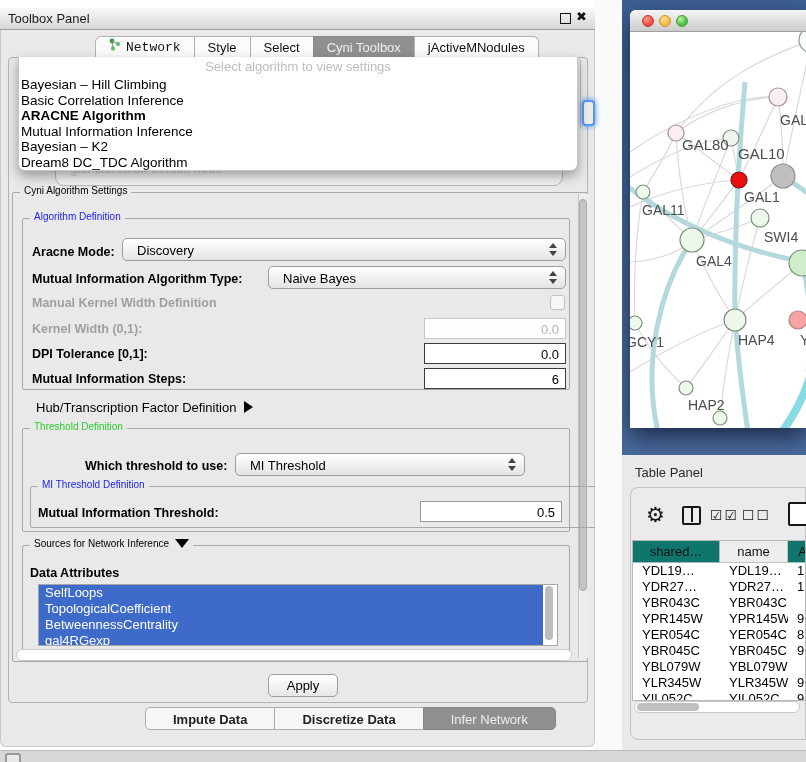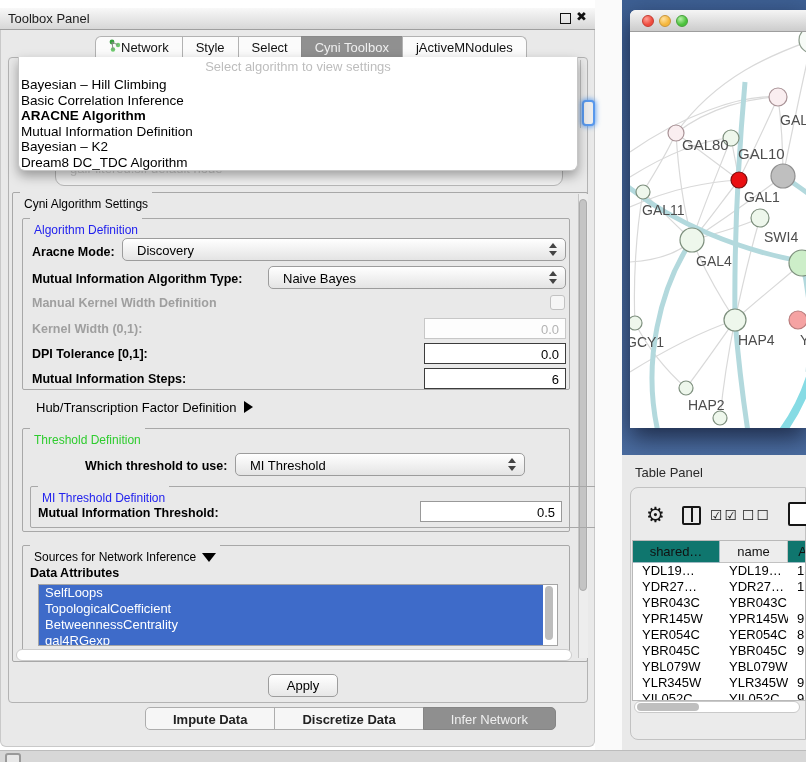--- a/index.html
+++ b/index.html
@@ -8,38 +8,38 @@
   .abs{position:absolute;}
   
   .cp{left:0;top:8px;width:595px;height:739px;background:#e9e9e9;border:1px solid #c9c9c9;border-top:none;border-radius:0 0 6px 6px;box-sizing:border-box;}
   .cp-titlebar{left:0;top:8px;width:595px;height:22px;background:linear-gradient(#f8f8f8,#d7d7d7);border-bottom:1px solid #9f9f9f;box-sizing:border-box;}
   .cp-title{left:8px;top:11px;font-size:13px;color:#1c1c1c;}
   .float-box{left:560px;top:13px;width:9px;height:9px;border:1.6px solid #111;background:transparent;}
   .close-x{left:576px;top:9px;font-size:13px;font-weight:bold;color:#111;}
   
   .tabrow{left:95px;top:36px;height:22px;display:flex;}
   .tab{height:22px;line-height:22px;padding:0 13px;font-size:13px;color:#111;background:#fbfbfb;border:1px solid #b2b2b2;border-bottom:none;margin-right:-1px;box-sizing:border-box;white-space:nowrap;}
-  .tab.first{border-radius:6px 0 0 0;display:flex;align-items:center;}
+  .tab.first{border-radius:6px 0 0 0;display:flex;align-items:center;gap:5px;font-family:Liberation Mono, monospace;}
   .tab.last{border-radius:0 6px 0 0;}
   .tab.sel{background:#909090;color:#efefef;border-color:#8a8a8a;}
   
   .inner-panel{left:8px;top:57px;width:580px;height:646px;background:#e9e9e9;border:1px solid #b3b3b3;border-radius:4px;box-sizing:border-box;}
   
   .ghost-combo{left:55px;top:152px;width:508px;height:34px;border:1px solid #b7b7b7;border-radius:9px;background:#f2f2f2;z-index:4;box-sizing:border-box;}
   .ghost-combo span{position:absolute;left:14px;top:8px;font-size:13px;color:#cbcbcb;}
   .vline{left:580px;top:60px;width:1px;height:68px;background:#bdbdbd;z-index:5;}
   .focus-btn{left:582px;top:100px;width:13px;height:26px;border-radius:4px;background:#ececec;border:2px solid #5898ec;box-shadow:0 0 5px 1px rgba(80,150,240,.85);box-sizing:border-box;z-index:5;}
   
   .dropdown{left:18px;top:57px;width:560px;height:114px;background:#ffffff;border:1px solid #c6c6c6;border-top:none;border-radius:0 0 7px 7px;box-shadow:0 5px 12px rgba(0,0,0,.35);z-index:20;box-sizing:border-box;overflow:hidden;}
   .dd-placeholder{height:20px;line-height:20px;text-align:center;color:#bdbdbd;font-size:13px;}
   .dd-item{height:15.5px;line-height:15.5px;padding-left:2px;font-size:13.5px;color:#000;white-space:nowrap;}
   .dd-item.bold{font-weight:bold;}
   
   .group{position:absolute;border:1px solid #a8a8a8;border-radius:2px;box-sizing:border-box;}
-  .gtitle{position:absolute;top:-8px;left:7px;background:#e9e9e9;padding:12px 4px;font-size:12px;white-space:nowrap;}
+  .gtitle{position:absolute;top:-8px;left:7px;background:#e9e9e9;padding:0 4px;font-size:10px;white-space:nowrap;}
   .blue{color:#2222ee;} .green{color:#2ecc2e;}
   .lbl{position:absolute;font-size:12.5px;font-weight:bold;color:#000;white-space:nowrap;}
   .lbl.dis{color:#9f9f9f;}
   .combo{position:absolute;height:23px;border:1px solid #9c9c9c;border-radius:5px;background:linear-gradient(#ffffff,#e4e4e4);box-sizing:border-box;}
   .combo .ctext{position:absolute;left:14px;top:4px;font-size:13px;color:#000;}
   .arrows{position:absolute;right:8px;top:4px;width:8px;height:14px;}
   .arr-up{width:0;height:0;border-left:4px solid transparent;border-right:4px solid transparent;border-bottom:5px solid #444;margin-bottom:3px;}
   .arr-dn{width:0;height:0;border-left:4px solid transparent;border-right:4px solid transparent;border-top:5px solid #444;}
   .field{position:absolute;height:21px;background:#fff;box-sizing:border-box;font-size:13px;text-align:right;padding:3px 6px 0 0;}
   .field.dark{border:1.6px solid #3c3c3c;color:#000;}
@@ -131,21 +131,21 @@
   </div>
   <div class="abs vline"></div>
   <div class="abs focus-btn"></div>
 
   <div class="abs dropdown">
     <div class="dd-placeholder">Select algorithm to view settings</div>
     <div>
         <div class="dd-item">Bayesian – Hill Climbing</div>
         <div class="dd-item">Basic Correlation Inference</div>
         <div class="dd-item bold">ARACNE Algorithm</div>
-        <div class="dd-item">Mutual Information Definition</div>
+        <div class="dd-item">Mutual Information Inference</div>
         <div class="dd-item">Bayesian – K2</div>
         <div class="dd-item">Dream8 DC_TDC Algorithm</div>
       </div>
   </div>
 
   <div class="group" style="left:12px;top:192px;width:576px;height:470px;">
     <span class="gtitle">Cyni Algorithm Settings</span>
   </div>
   <div class="abs vscroll-track"></div>
   <div class="abs vscroll-thumb"></div>

